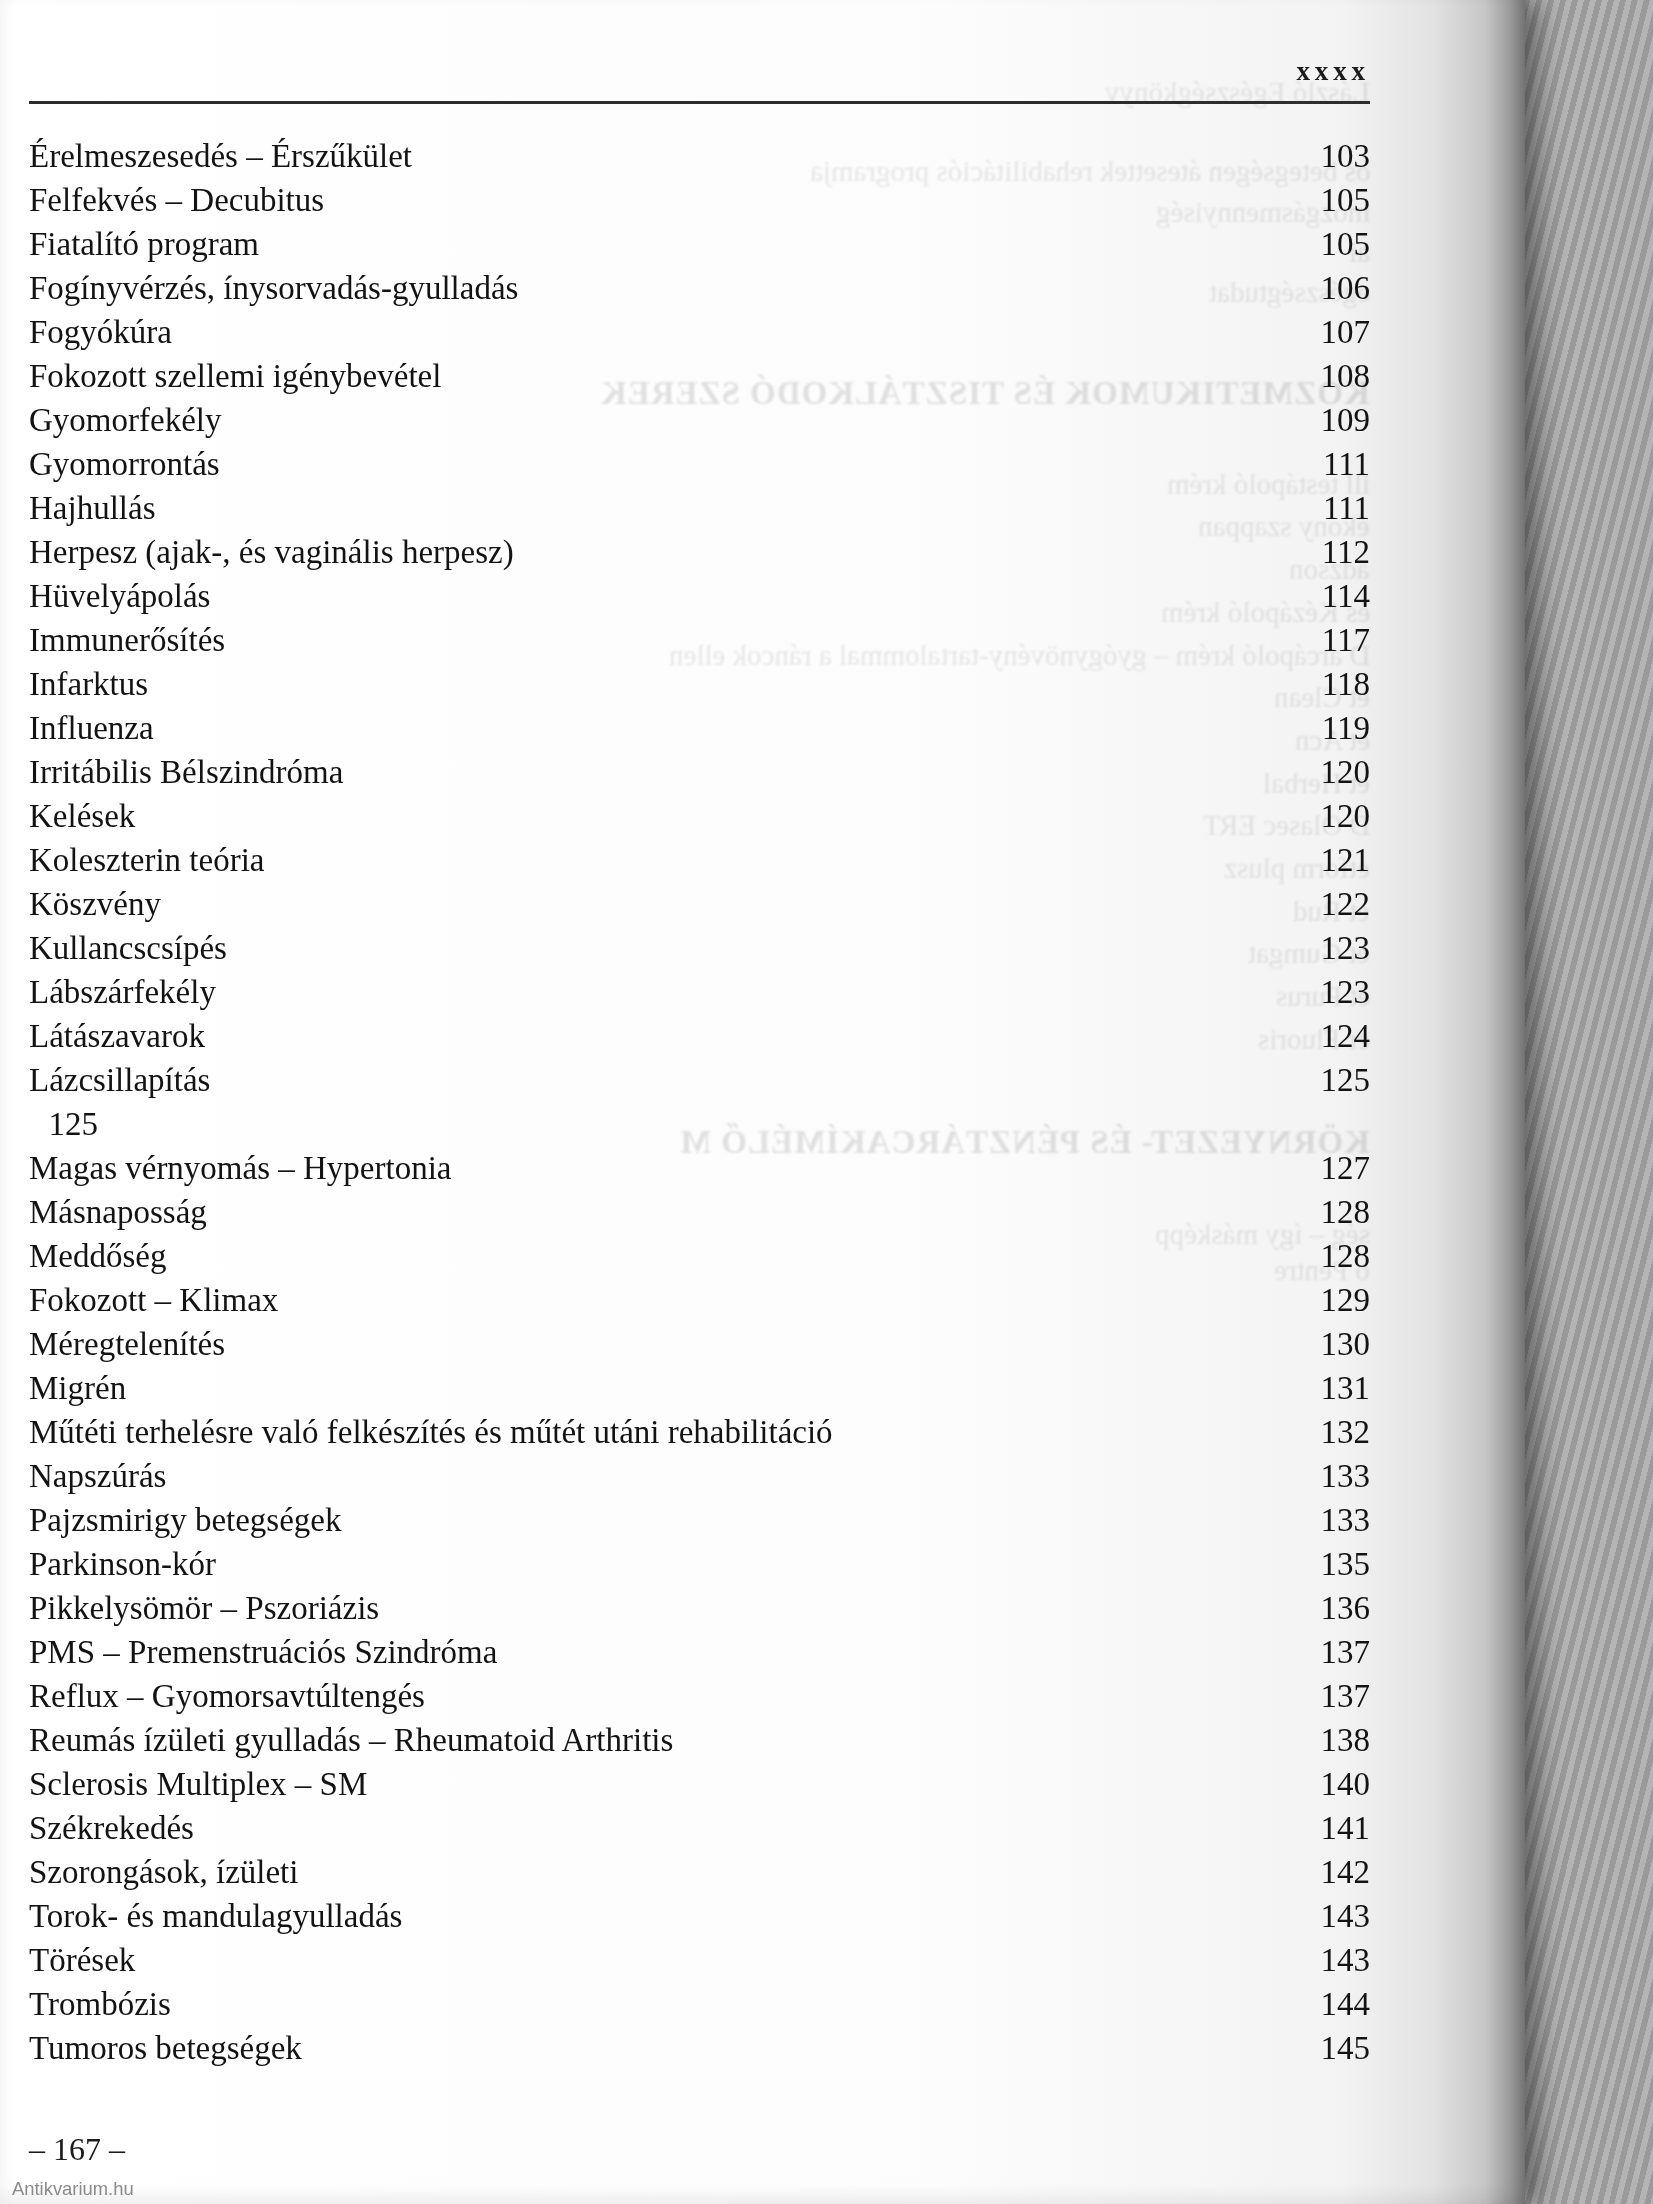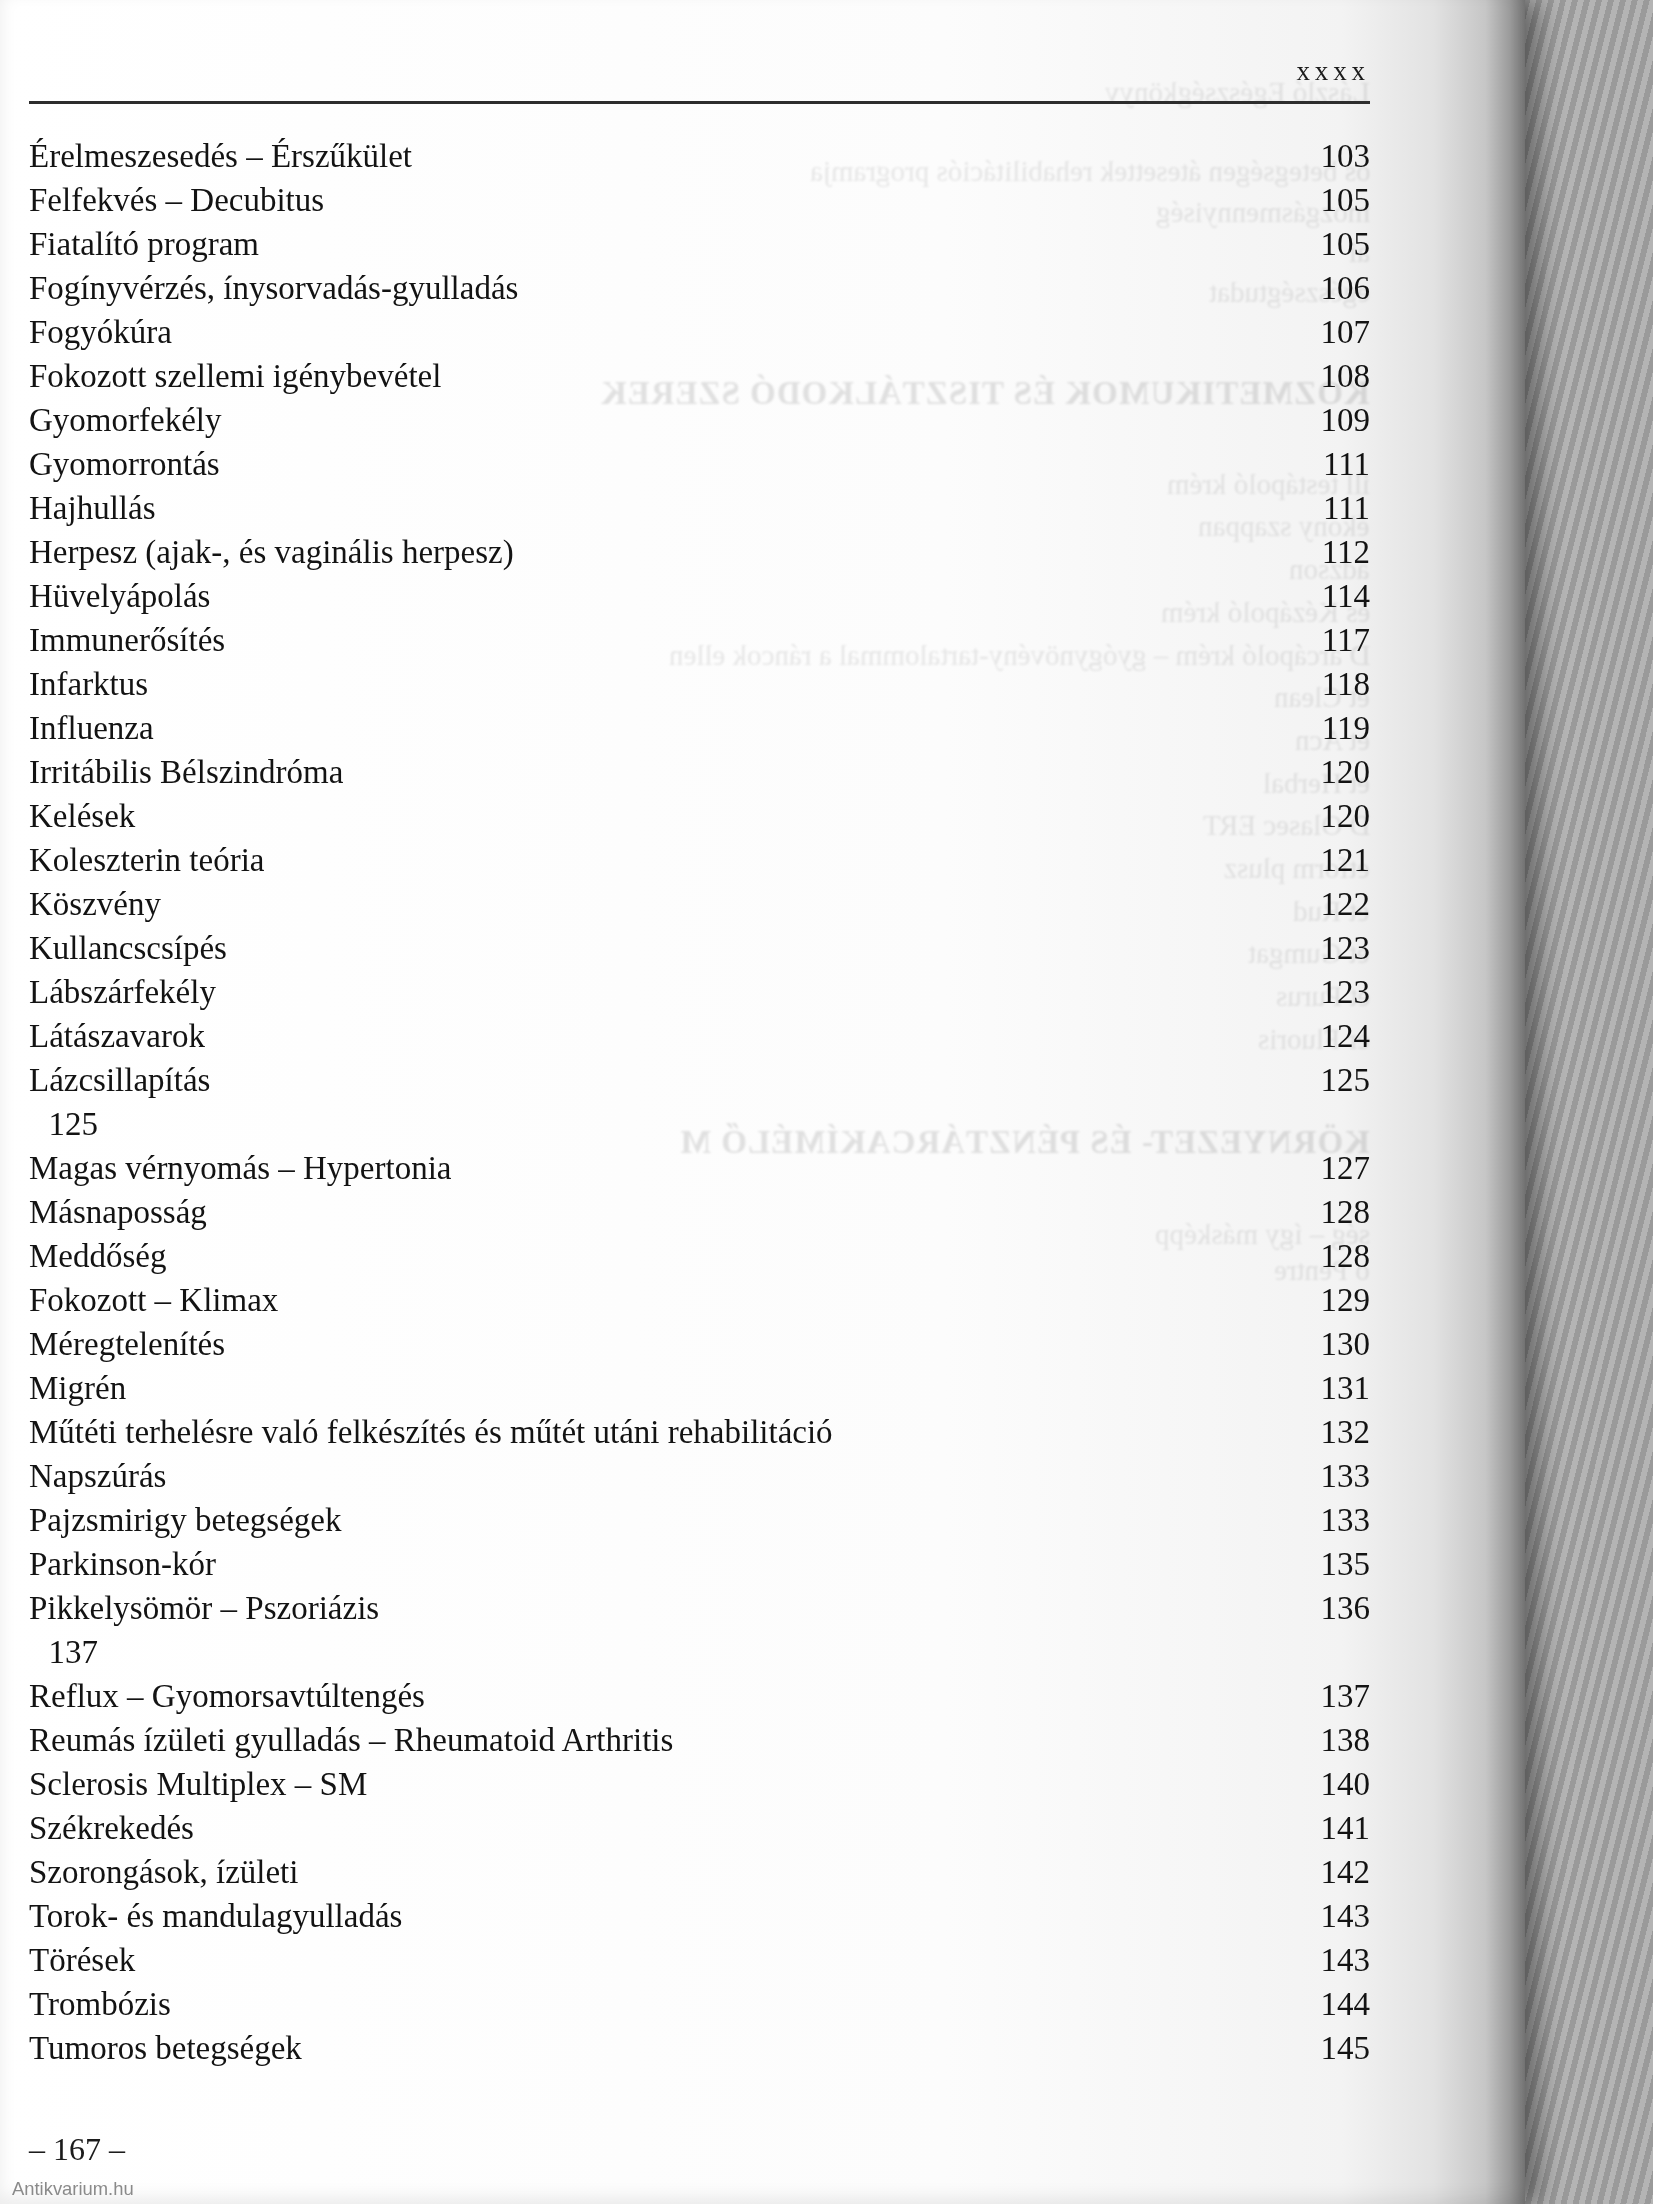--- a/index.html
+++ b/index.html
@@ -11,21 +11,21 @@
       repeating-linear-gradient(104deg, #b4b4b4 0px, #b4b4b4 5.8px, #9a9a9a 5.8px, #9a9a9a 11.6px);
     background-color:#a5a5a5;
   }
   .page{
     position:absolute;left:0;top:0;width:1525px;height:2205px;
     background:linear-gradient(90deg,#ffffff 0%,#fcfcfc 62%,#f3f3f3 88%,#e2e2e2 94%,#c6c6c6 97.4%,#9b9b9b 99%,#777 100%);
     box-shadow:13.6px 0 25px rgba(0,0,0,0.45), inset 0 -7.8px 17.5px rgba(0,0,0,0.08);
   }
   .header-mark{
     position:absolute;top:56px;right:155px;
-    font-size:27px;font-weight:400;letter-spacing:4.9px;color:#1c1c1c;
+    font-size:27px;font-weight:700;letter-spacing:4.9px;color:#1c1c1c;
   }
   .rule{
     position:absolute;top:101px;left:29px;width:1341px;height:2.9px;background:#2d2d2d;
   }
   .toc{
     position:absolute;top:134px;left:29px;width:1341px;
   }
   .row{
     display:flex;justify-content:space-between;align-items:center;
     height:44px;line-height:44px;font-size:33px;color:#131313;white-space:nowrap;
@@ -212,20 +212,21 @@
       </div>
       <div class="row">
         <span class="t">Parkinson-kór</span>
         <span class="n">135</span>
       </div>
       <div class="row">
         <span class="t">Pikkelysömör – Pszoriázis</span>
         <span class="n">136</span>
       </div>
       <div class="row">
+        <span class="t">PMS – Premenstruációs Szindróma</span>
         <span class="n">137</span>
       </div>
       <div class="row">
         <span class="t">Reflux – Gyomorsavtúltengés</span>
         <span class="n">137</span>
       </div>
       <div class="row">
         <span class="t">Reumás ízületi gyulladás – Rheumatoid Arthritis</span>
         <span class="n">138</span>
       </div>

